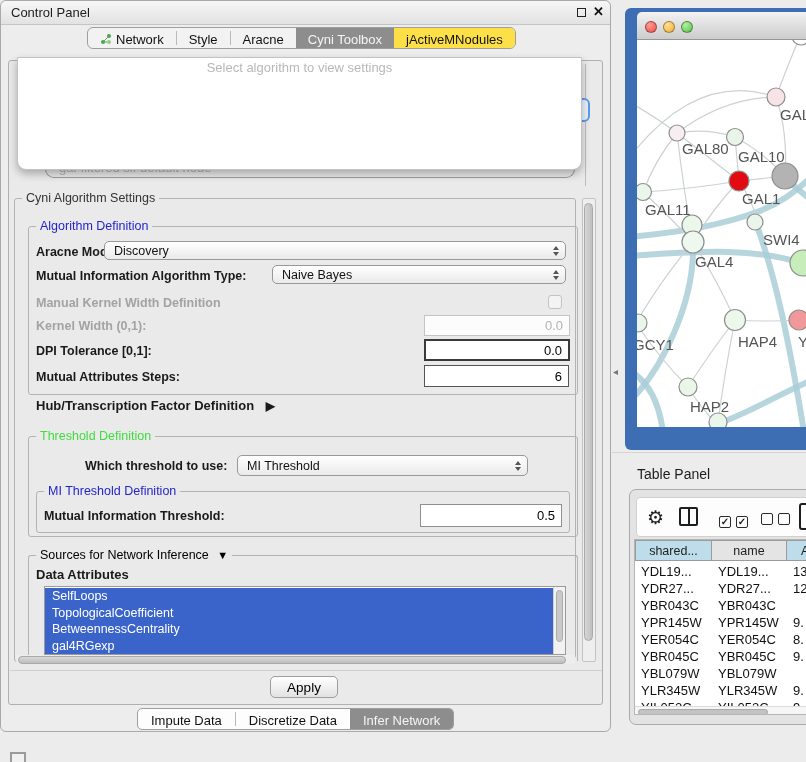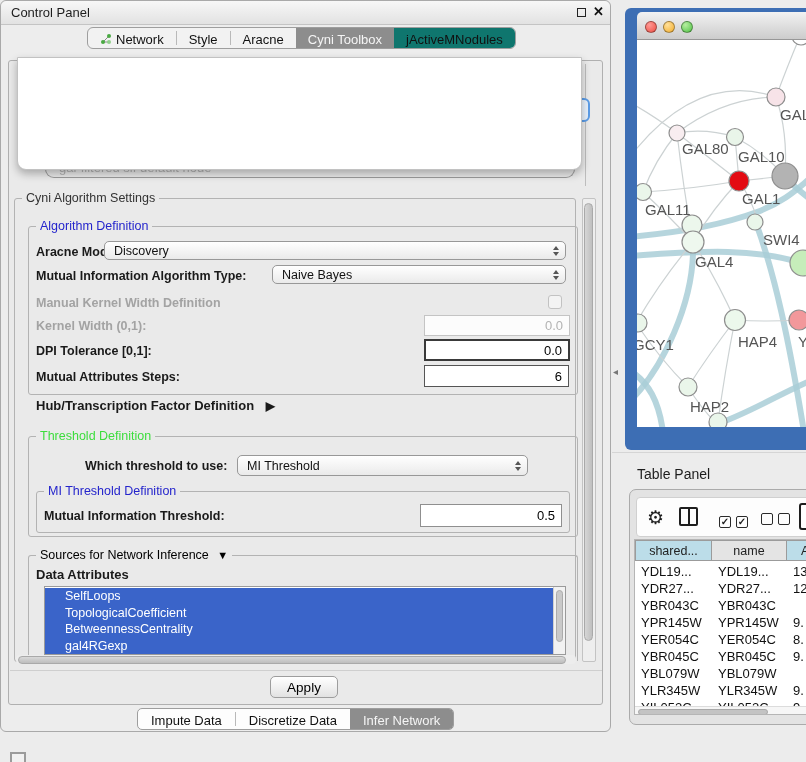--- a/index.html
+++ b/index.html
@@ -17,21 +17,21 @@
          padding-left:9px;box-sizing:border-box}
   .spin{position:absolute;right:6px;top:50%;transform:translateY(-50%)}
   .spin b,.spin i{display:block;width:0;height:0;border-left:3.5px solid transparent;
                   border-right:3.5px solid transparent}
   .spin b{border-bottom:4.5px solid #555;margin-bottom:2px}
   .spin i{border-top:4.5px solid #555}
   .num{position:absolute;background:#fff;border:1px solid #8f8f8f;box-sizing:border-box;
        font-size:13px;color:#000;display:flex;align-items:center;justify-content:flex-end;
        padding-right:6px}
   .dd-item{height:15px;line-height:15px;font-size:13px;padding-left:3px;color:#000;white-space:nowrap}
-  .src-item{height:16.5px;line-height:16.5px;color:#fff;font-size:12.5px;padding-left:20px;white-space:nowrap}
+  .src-item{height:16.5px;line-height:16.5px;color:#fff;font-size:12.5px;padding-left:7px;white-space:nowrap}
   .tabsep{width:1px;background:#b9b9b9;height:14px;align-self:center}
   .toptab{display:flex;align-items:center;padding:0 12px;font-size:13px;color:#111;height:22px}
   .bottab{display:flex;align-items:center;padding:0 13px;font-size:13px;color:#111;height:22px}
   .sel-tab{background:#8d8d8d;color:#f5f5f5}
   .th{position:absolute;top:0;height:21px;border:1px solid #9b9b9b;border-left:none;
       font-size:12.5px;display:flex;align-items:center;justify-content:center;color:#222;
       box-sizing:border-box}
   .t-row{display:flex;height:17px;font-size:13px;color:#111;align-items:center}
   .t-row span{box-sizing:border-box;padding-left:6px;white-space:nowrap;overflow:hidden}
   .c1{width:77px}.c2{width:75px}.c3{width:60px}
@@ -73,35 +73,36 @@
       <div class="toptab">
         <span>Style</span>
         </div>
       <div class="tabsep"></div>
       <div class="toptab">
         <span>Aracne</span>
         </div>
       <div class="toptab sel-tab">
         <span>Cyni Toolbox</span>
         </div>
-      <div class="toptab" style="background:#0f766e">
+      <div class="toptab" style="background:#fde047">
         <span>jActiveMNodules</span>
         </div>
     </div>
   </div>
 
   <div class="abs" style="left:8px;top:60px;width:595px;height:645px;background:#eaeaea;border:1px solid #b0b0b0;border-radius:3px"></div>
 
   <div class="abs" style="left:585px;top:64px;width:1px;height:122px;background:#bdbdbd;z-index:1"></div>
   <div class="abs" style="left:572px;top:98px;width:18px;height:24px;border:2px solid #5b9ce6;border-radius:6px;background:#e7f0fa;z-index:1"></div>
   <div class="abs" style="left:45px;top:156px;width:530px;height:22px;border:1px solid #9b9b9b;border-top:none;border-radius:0 0 9px 9px;z-index:1">
     <span class="abs" style="left:13px;top:4px;font-size:13px;color:rgba(110,110,110,0.45);white-space:nowrap">gal-filtered sif default node</span>
   </div>
 
   <div class="abs" style="left:17px;top:57px;width:565px;height:113px;background:#ffffff;border:1px solid #c2c2c2;border-radius:0 0 9px 9px;box-shadow:0 4px 9px rgba(0,0,0,.28);z-index:5">
+    <div style="height:20px;line-height:20px;text-align:center;font-size:13px;color:#b8b8b8">Select algorithm to view settings</div>
   </div>
 
   <div class="group" style="left:14px;top:198px;width:562px;height:464px">
     <span class="legend" style="color:#333">Cyni Algorithm Settings</span>
   </div>
 
   <div class="abs" style="left:582px;top:198px;width:14px;height:464px;background:#eeeeee;border:1px solid #c3c3c3;border-radius:2px">
     <div class="abs" style="left:1px;top:4px;width:9px;height:438px;background:linear-gradient(90deg,#d6d6d6,#bfbfbf);border:1px solid #a9a9a9;border-radius:5px"></div>
   </div>
 

